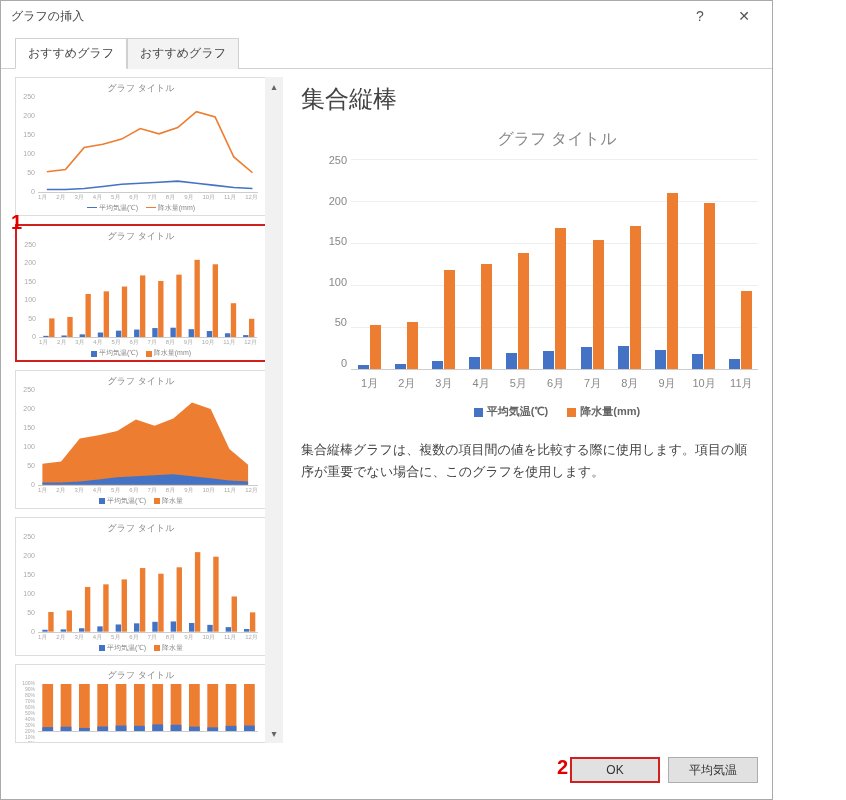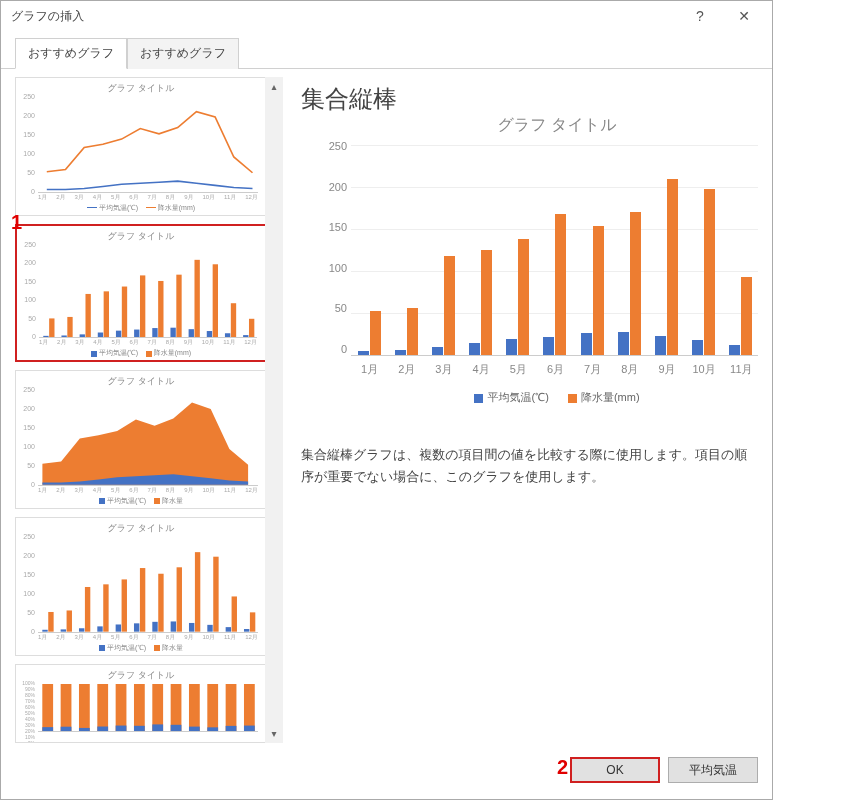--- a/index.html
+++ b/index.html
@@ -129,21 +129,21 @@
 
   .preview {
     flex:1;
     padding: 6px 8px 0 22px;
     display:flex; flex-direction:column;
     overflow:hidden;
   }
   .chart-type-title {
     font-size: 24px;
     color:#444;
-    margin-bottom: 0;
+    margin-bottom: 14px;
   }
   .big-chart {
     width: 500px;
     height: 290px;
     position: relative;
     margin-left: 6px;
   }
   .big-chart .chart-title {
     text-align: center; font-size: 16px; color: #888; margin-bottom:8px;
   }
@@ -158,32 +158,32 @@
     position:absolute; left:0px; top:25px; bottom:50px; width:40px;
     display:flex; flex-direction:column; justify-content:space-between;
     font-size:11px; color:#888; text-align:right;
   }
   .big-chart .x-labels {
     position:absolute; left:44px; right:10px; bottom:28px;
     display:flex;
     font-size:11px; color:#888;
   }
   .big-chart .legend {
-    position:absolute; left:0; right:0; bottom:0px; text-align:center; font-size:11px; color:#666;
+    position:absolute; left:0; right:0; bottom:0px; text-align:center; font-size:11px; color:#666;font-weight:bold;
   }
   .big-chart .legend .swatch { display:inline-block; width:9px; height:9px; margin-right:4px; vertical-align:middle; }
   .big-chart .legend .entry { margin: 0 8px; }
   .bars-container {
     position:absolute; inset:0;
     display:flex;
   }
   .bar-group { flex:1; position:relative; }
   .bar { position:absolute; bottom:0; width: 11px; }
   .desc {
-    margin-top: 39px;
+    margin-top: 20px;
     font-size: 13px;
     color:#444;
     line-height: 1.7;
   }
   .footer {
     height: 48px;
     display:flex; align-items:center; justify-content:flex-end;
     gap: 8px;
     padding: 0 14px 10px 0;
   }

